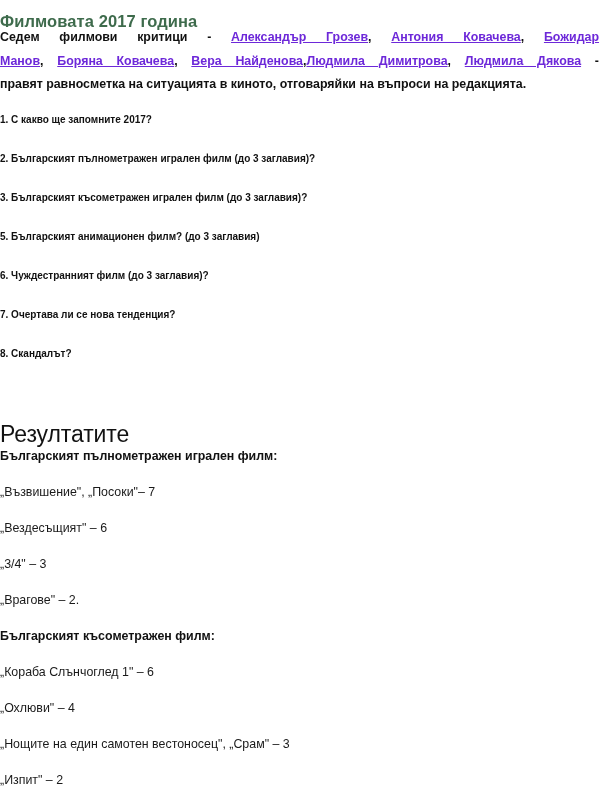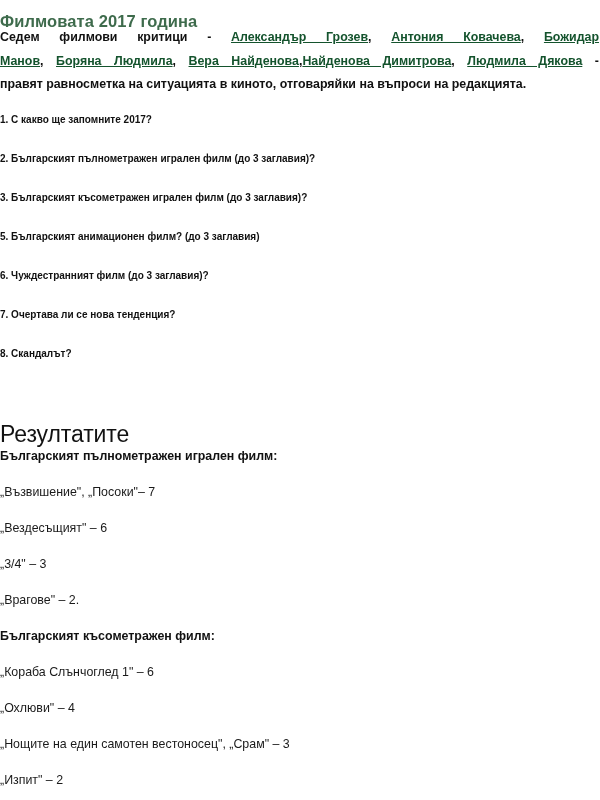--- a/index.html
+++ b/index.html
@@ -47,21 +47,21 @@
     font-size: 12.4px;
     line-height: 23.5px;
     font-weight: bold;
     text-align: justify;
     text-justify: inter-word;
     color: #111111;
     word-spacing: 0px;
   }
   .intro a,
   .critic-link {
-    color: #14532d;
+    color: #6d28d9;
     text-decoration: underline;
     text-underline-offset: 1px;
     font-weight: bold;
     cursor: pointer;
   }
   .intro-line {
     display: block;
     text-align: justify;
     text-align-last: justify;
     white-space: nowrap;
@@ -135,22 +135,22 @@
 
   <div class="intro">
     <span class="intro-line"><span>Седем</span>
       <span>филмови</span>
       <span>критици</span>
       <span>-</span>
       <a class="critic-link">Александър   Грозев</a><span>,</span>
       <a class="critic-link">Антония   Ковачева</a><span>,</span>
       <a class="critic-link">Божидар</a></span>
       <span class="intro-line"><a class="critic-link">Манов</a><span>,</span>
-      <a class="critic-link">Боряна  Людмила</a><span>,</span>
-      <a class="critic-link">Вера  Найденова</a><span>,</span><a class="critic-link">Найденова  Димитрова</a><span>,</span>
+      <a class="critic-link">Боряна  Ковачева</a><span>,</span>
+      <a class="critic-link">Вера  Найденова</a><span>,</span><a class="critic-link">Людмила  Димитрова</a><span>,</span>
       <a class="critic-link">Людмила  Дякова</a>
       <span>-</span></span>
       <span class="intro-line last">правят равносметка на ситуацията в киното, отговаряйки на въпроси на редакцията.</span>
   </div>
 
   <ol class="questions">
     <li class="question-item">1. С какво ще запомните 2017?</li>
     <li class="question-item">2. Българският пълнометражен игрален филм (до 3 заглавия)?</li>
     <li class="question-item">3. Българският късометражен игрален филм (до 3 заглавия)?</li>
     <li class="question-item">5. Българският анимационен филм? (до 3 заглавия)</li>

